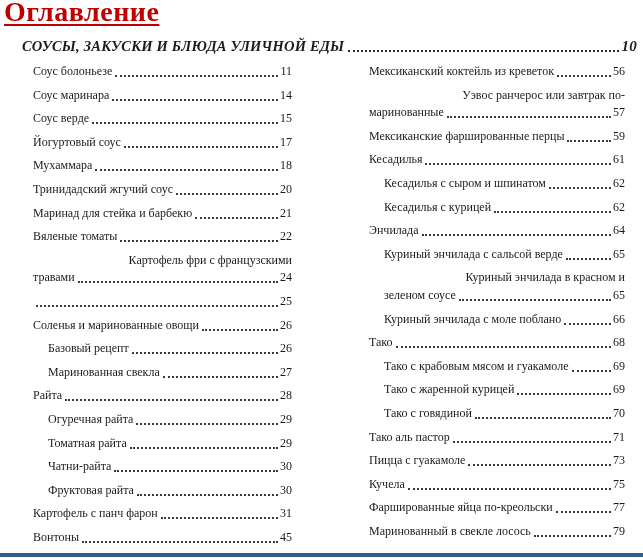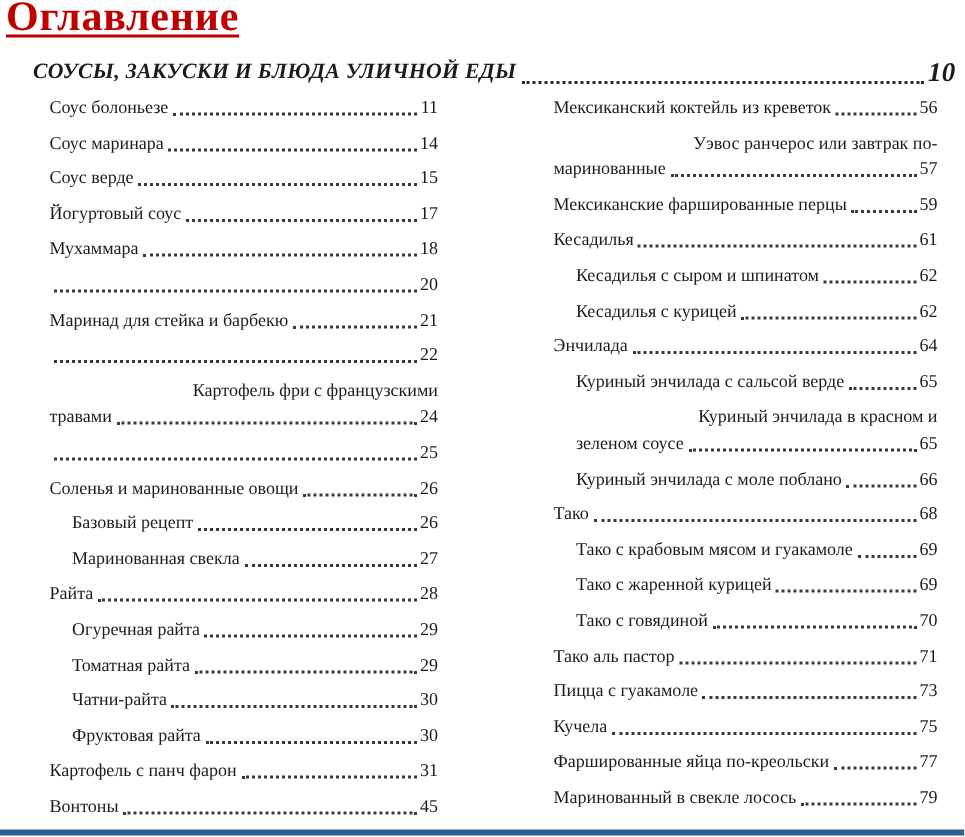--- a/index.html
+++ b/index.html
@@ -40,21 +40,21 @@
     font-size: 14.5px;
     letter-spacing: 0.2px;
   }
   .h-dots {
     flex: 1 1 auto;
     min-width: 8px;
     border-bottom: 2px dotted #2a2a2a;
     align-self: flex-end;
     margin: 0 3px 3px 4px;
   }
-  .h-page { font-size: 18px; }
+  .h-page { font-size: 15px; }
 
   .col { position: absolute; top: 63px; }
   .col-left  { left: 33px;  width: 259px; }
   .col-right { left: 369px; width: 256px; }
 
   .toc-entry { margin-bottom: 6px; font-size: 12px; }
   .toc-entry.lvl3 { padding-left: 15px; }
   .entry-line { line-height: 17.6px; text-align: right; }
   .last-line {
     display: flex;
@@ -124,33 +124,35 @@
       </div>
       <div class="toc-entry lvl2">
         <div class="last-line">
           <span class="e-label">Мухаммара</span>
           <span class="e-dots"></span>
           <span class="e-page">18</span>
         </div>
       </div>
       <div class="toc-entry lvl2">
         <div class="last-line">
+          <span class="e-label">Тринидадский жгучий соус</span>
           <span class="e-dots"></span>
           <span class="e-page">20</span>
         </div>
       </div>
       <div class="toc-entry lvl2">
         <div class="last-line">
           <span class="e-label">Маринад для стейка и барбекю</span>
           <span class="e-dots"></span>
           <span class="e-page">21</span>
         </div>
       </div>
       <div class="toc-entry lvl2">
         <div class="last-line">
+          <span class="e-label">Вяленые томаты</span>
           <span class="e-dots"></span>
           <span class="e-page">22</span>
         </div>
       </div>
       <div class="toc-entry lvl2">
         <div class="entry-line">Картофель фри с французскими</div>
         <div class="last-line">
           <span class="e-label">травами</span>
           <span class="e-dots"></span>
           <span class="e-page">24</span>

